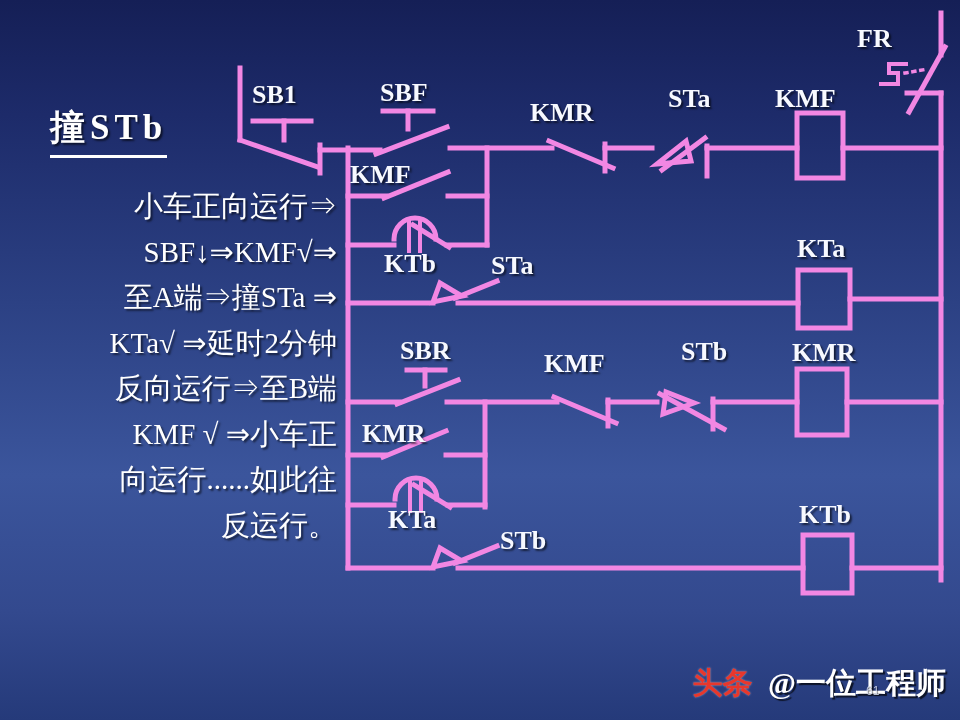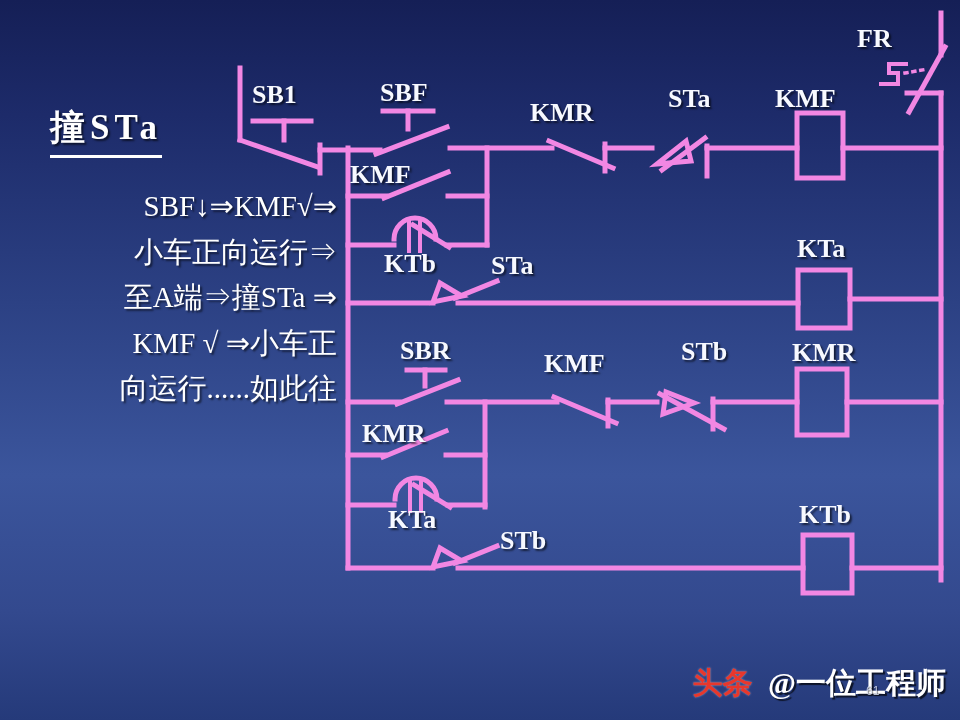--- a/index.html
+++ b/index.html
@@ -191,28 +191,31 @@
   <span class="circuit-label" style="left:797px;top:234px">KTa</span>
   <span class="circuit-label" style="left:400px;top:336px">SBR</span>
   <span class="circuit-label" style="left:544px;top:349px">KMF</span>
   <span class="circuit-label" style="left:681px;top:337px">STb</span>
   <span class="circuit-label" style="left:792px;top:338px">KMR</span>
   <span class="circuit-label" style="left:362px;top:419px">KMR</span>
   <span class="circuit-label" style="left:388px;top:505px">KTa</span>
   <span class="circuit-label" style="left:500px;top:526px">STb</span>
   <span class="circuit-label" style="left:799px;top:500px">KTb</span>
 
-  <div class="title">撞STa</div>
+  <div class="title">撞STb</div>
 
   <div class="proc">
+    <div>小车正向运行⇒</div>
     <div>SBF↓⇒KMF√⇒</div>
-    <div>小车正向运行⇒</div>
     <div>至A端⇒撞STa ⇒</div>
+    <div>KTa√ ⇒延时2分钟</div>
+    <div>反向运行⇒至B端</div>
     <div>KMF √ ⇒小车正</div>
     <div>向运行......如此往</div>
+    <div>反运行。</div>
   </div>
 
   <div class="footer">
     <span class="brand">头条</span>
     <span class="handle">@一位工程师</span>
   </div>
 
   <div class="pagenum">61</div>
 
 </div>

